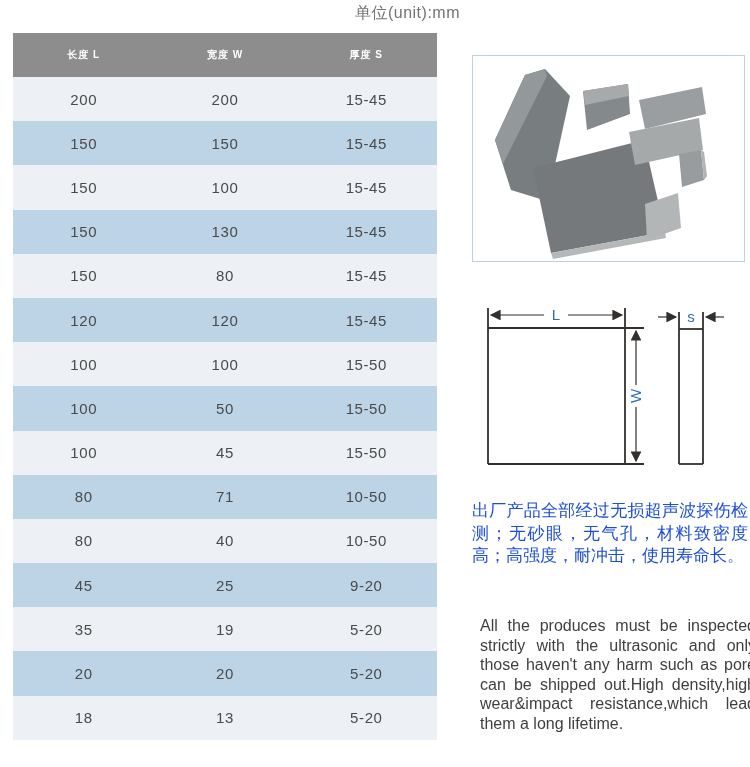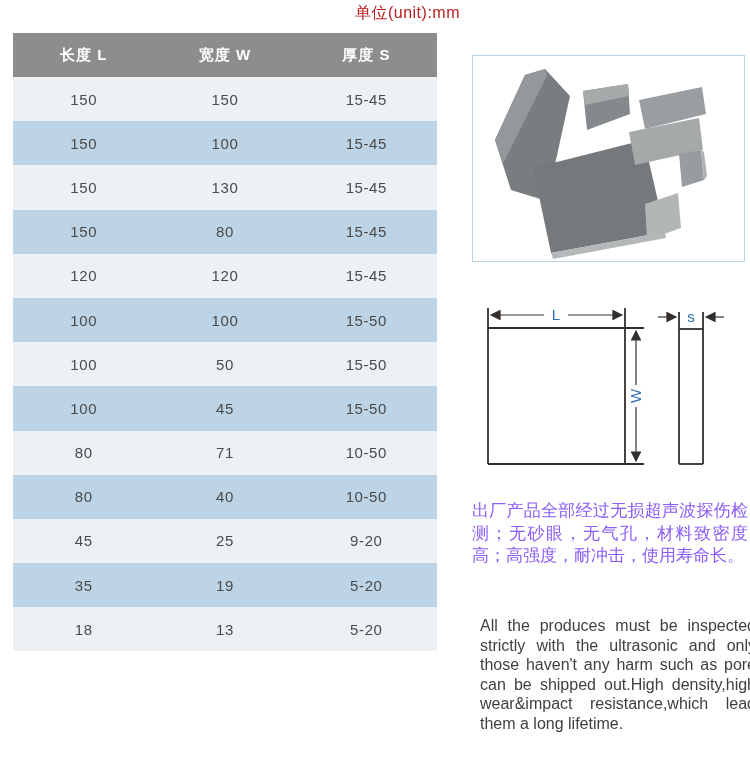--- a/index.html
+++ b/index.html
@@ -1,44 +1,44 @@
 <!DOCTYPE html>
 <html><head>
 <meta charset="utf-8">
 <style>
   html,body{margin:0;padding:0;background:#fff;}
   .page{position:relative;width:750px;height:767px;background:#ffffff;overflow:hidden;
         font-family:"Liberation Sans",sans-serif;}
 
   
   .unit-label{position:absolute;top:3px;left:240px;width:220px;text-align:right;
-              font-size:16px;color:#b91c1c;letter-spacing:0.5px;}
+              font-size:16px;color:#737373;letter-spacing:0.5px;}
 
   
   .spec-table{position:absolute;left:13px;top:33px;width:424px;border-collapse:collapse;
               table-layout:fixed;}
-  .spec-table th{background:#8d8d8d;color:#ffffff;height:42px;font-size:15px;
+  .spec-table th{background:#8d8d8d;color:#ffffff;height:42px;font-size:10px;
                  font-weight:bold;letter-spacing:1px;text-align:center;}
   .spec-table td{height:42.2px;text-align:center;font-size:15px;color:#4a4a4a;
                  letter-spacing:0.6px;}
   .spec-table tbody tr:nth-child(odd){background:#edf1f5;}
   .spec-table tbody tr:nth-child(even){background:#bcd4e6;}
 
   
   .photo{position:absolute;left:472px;top:55px;width:271px;height:205px;
          border:1px solid #b9d2e4;background:#ffffff;}
   .photo svg{display:block;}
 
   
   .diagram{position:absolute;left:472px;top:300px;}
   .diagram text{font-family:"Liberation Sans",sans-serif;font-size:15px;fill:#2e6db4;}
 
   
   .desc-cn{position:absolute;left:472px;top:500px;width:276px;margin:0;
-           font-size:17px;line-height:22.5px;color:#8b5cf6;text-align:justify;
+           font-size:17px;line-height:22.5px;color:#1d4ed8;text-align:justify;
            text-align-last:left;}
   .desc-en{position:absolute;left:472px;top:608px;width:276px;margin:8px;
            font-size:16px;line-height:19.5px;color:#3f3f3f;text-align:justify;
            text-align-last:left;}
 </style>
 </head>
 <body>
 
 <div class="page">
 
@@ -47,20 +47,25 @@
   <table class="spec-table">
     <thead>
       <tr>
         <th>长度 L</th>
         <th>宽度 W</th>
         <th>厚度 S</th>
       </tr>
     </thead>
     <tbody id="spec-body">
         <tr>
+          <td>200</td>
+          <td>200</td>
+          <td>15-45</td>
+        </tr>
+        <tr>
           <td>150</td>
           <td>150</td>
           <td>15-45</td>
         </tr>
         <tr>
           <td>150</td>
           <td>100</td>
           <td>15-45</td>
         </tr>
         <tr>
@@ -104,20 +109,25 @@
           <td>10-50</td>
         </tr>
         <tr>
           <td>45</td>
           <td>25</td>
           <td>9-20</td>
         </tr>
         <tr>
           <td>35</td>
           <td>19</td>
+          <td>5-20</td>
+        </tr>
+        <tr>
+          <td>20</td>
+          <td>20</td>
           <td>5-20</td>
         </tr>
         <tr>
           <td>18</td>
           <td>13</td>
           <td>5-20</td>
         </tr>
       </tbody>
   </table>
 

